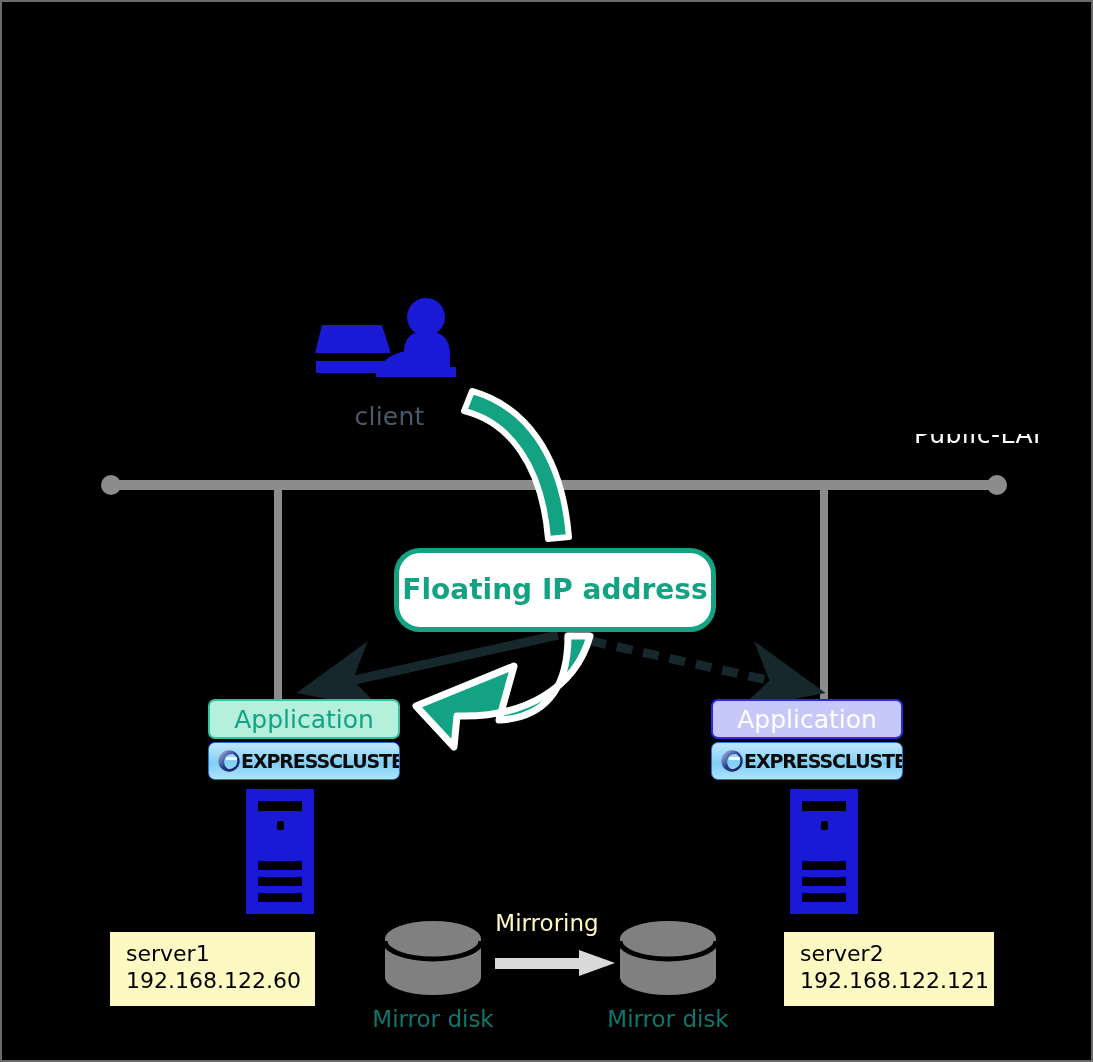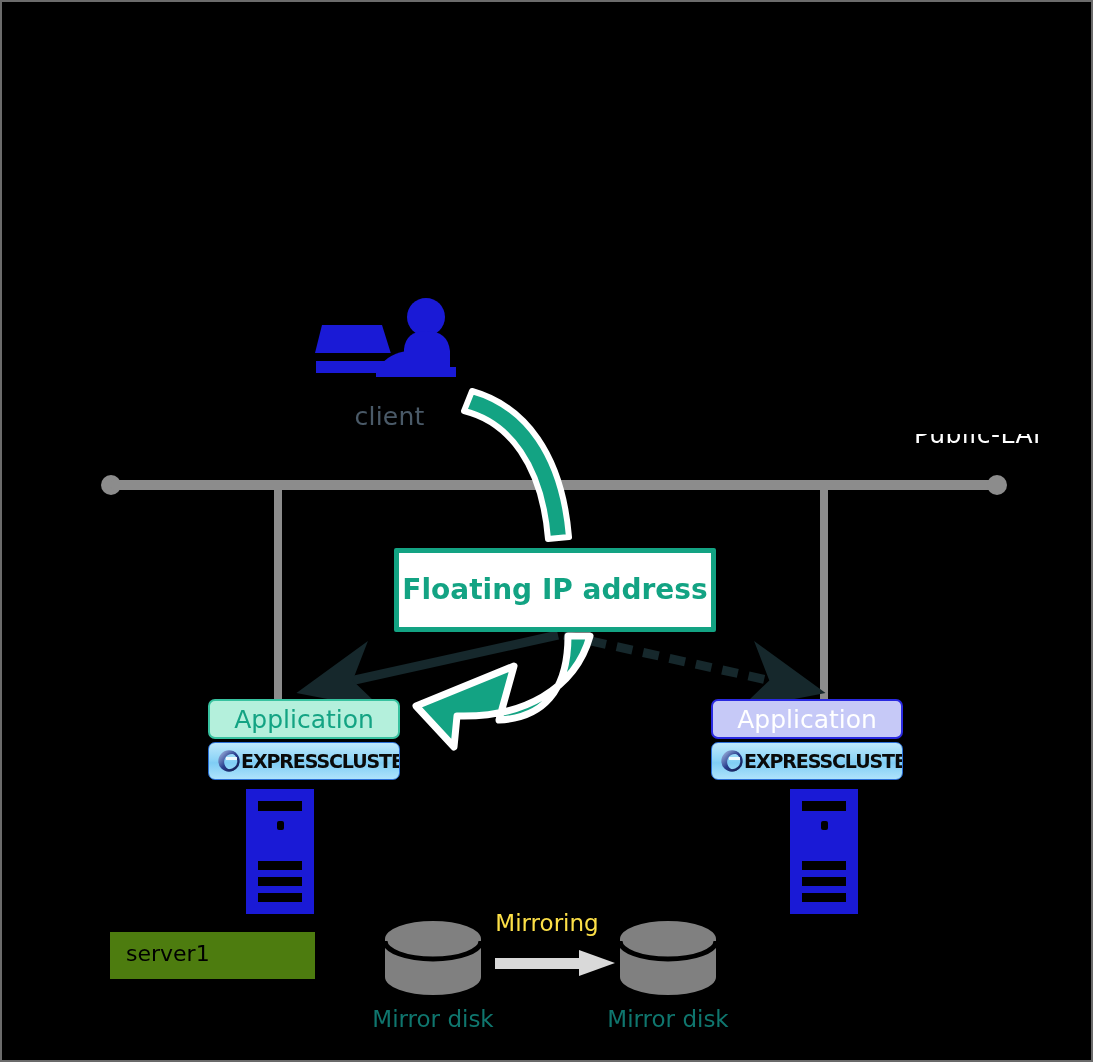--- a/index.html
+++ b/index.html
@@ -19,21 +19,21 @@
   #net-dot-l{left:99px;top:473px;width:20px;height:20px;border-radius:50%;background:#8c8c8c;}
   #net-dot-r{left:985px;top:473px;width:20px;height:20px;border-radius:50%;background:#8c8c8c;}
   #drop-l{left:272px;top:483px;width:8px;height:220px;background:#8c8c8c;}
   #drop-r{left:818px;top:483px;width:8px;height:220px;background:#8c8c8c;}
   #lan-clip{left:912px;top:432px;width:125px;height:14px;overflow:hidden;}
   #lan-clip span{display:block;font-size:25px;color:#ffffff;line-height:25px;
       position:relative;top:-12px;white-space:nowrap;letter-spacing:.5px;}
 
   
   #fip-box{left:392px;top:546px;width:322px;height:84px;background:#ffffff;
-      border:5px solid #13a383;border-radius:2px;box-sizing:border-box;
+      border:5px solid #13a383;border-radius:26px;box-sizing:border-box;
       display:flex;flex-direction:column;align-items:center;justify-content:center;}
   #fip-box .l1{font-size:28px;font-weight:bold;color:#13a383;line-height:1.08;}
   #fip-box .l2{font-size:28px;font-weight:bold;color:#13a383;line-height:1.08;}
 
   
   .app-box{width:192px;height:40px;border-radius:7px;box-sizing:border-box;
       display:flex;align-items:center;justify-content:center;
       font-size:25px;line-height:1;}
   #app-left{left:206px;top:697px;background:#b4f0dc;border:2px solid #38c2a0;color:#13a383;}
   #app-right{left:709px;top:697px;background:#c6c9f7;border:2px solid #2a2ae0;color:#ffffff;}
@@ -47,34 +47,34 @@
   .logo-emblem{width:30px;height:30px;margin-left:3px;flex:0 0 auto;position:relative;}
   .logo-text{font-family:"DejaVu Sans","Liberation Sans",sans-serif;
       font-weight:bold;font-size:19px;color:#0a0a0a;letter-spacing:-1.1px;
       line-height:1;margin-left:-1px;}
 
   .server-tower{width:68px;height:125px;background:#1a1ad6;}
   #tower-left{left:244px;top:787px;}
   #tower-right{left:788px;top:787px;}
   .tower-slot{position:absolute;background:#000;}
 
-  .srv-label{background:#4d7c0f;color:#000000;font-size:22px;line-height:1.22;
+  .srv-label{background:#fef9c3;color:#000000;font-size:22px;line-height:1.22;
       padding:9px 14px 11px 16px;box-sizing:border-box;}
   #srv-label-left{left:108px;top:930px;width:205px;}
   #srv-label-right{left:782px;top:930px;width:210px;}
 
   
   .disk{width:100px;height:78px;}
   #disk-left{left:381px;top:917px;}
   #disk-right{left:616px;top:917px;}
   .disk-label{font-size:23px;color:#0f766e;text-align:center;width:160px;}
   #disk-label-left{left:351px;top:1004px;}
   #disk-label-right{left:586px;top:1004px;}
   #mirroring-label{left:470px;top:908px;width:150px;text-align:center;
-      font-size:23px;color:#fde047;}
+      font-size:23px;color:#fef9c3;}
   #mirror-arrow{left:493px;top:948px;width:120px;height:26px;}
 
   
   #links-svg{left:0;top:0;width:1093px;height:1062px;pointer-events:none;}
   #ribbon-svg{left:0;top:0;width:1093px;height:1062px;pointer-events:none;}
 </style>
 </head>
 <body>
 
 <div id="canvas">
@@ -157,20 +157,21 @@
   <div class="abs server-tower" id="tower-left">
     <div class="tower-slot" style="left:12px;top:12px;width:44px;height:10px;"></div>
     <div class="tower-slot" style="left:31px;top:32px;width:7px;height:9px;border-radius:2px;"></div>
     <div class="tower-slot" style="left:12px;top:72px;width:44px;height:9px;"></div>
     <div class="tower-slot" style="left:12px;top:88px;width:44px;height:9px;"></div>
     <div class="tower-slot" style="left:12px;top:104px;width:44px;height:9px;"></div>
   </div>
 
   <div class="abs srv-label" id="srv-label-left">
     <div>server1</div>
+    <div>192.168.122.60</div>
   </div>
 
   <div class="abs app-box" id="app-right">
     <span>Application</span>
   </div>
 
   <div class="abs logo-box" id="logo-right">
     <span class="logo-emblem">
       <svg width="30" height="30" viewBox="0 0 30 30">
         <defs>
@@ -190,20 +191,24 @@
   </div>
 
   <div class="abs server-tower" id="tower-right">
     <div class="tower-slot" style="left:12px;top:12px;width:44px;height:10px;"></div>
     <div class="tower-slot" style="left:31px;top:32px;width:7px;height:9px;border-radius:2px;"></div>
     <div class="tower-slot" style="left:12px;top:72px;width:44px;height:9px;"></div>
     <div class="tower-slot" style="left:12px;top:88px;width:44px;height:9px;"></div>
     <div class="tower-slot" style="left:12px;top:104px;width:44px;height:9px;"></div>
   </div>
 
+  <div class="abs srv-label" id="srv-label-right">
+    <div>server2</div>
+    <div>192.168.122.121</div>
+  </div>
 
   <div class="abs disk" id="disk-left">
     <svg width="100" height="78" viewBox="0 0 100 78">
       <path d="M2,20 L2,58 A48,18 0 0 0 98,58 L98,20 Z" fill="#808080"></path>
       <ellipse cx="50" cy="20" rx="48" ry="18" fill="#808080"></ellipse>
       <path d="M2,22 A48,18 0 0 0 98,22" fill="none" stroke="#000000" stroke-width="5"></path>
     </svg>
   </div>
   <div class="abs disk-label" id="disk-label-left">Mirror disk</div>
 

